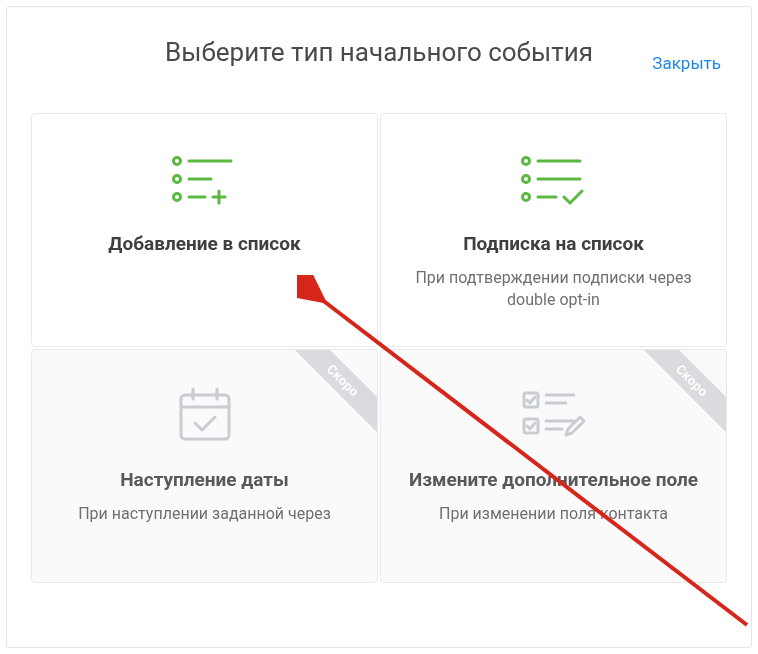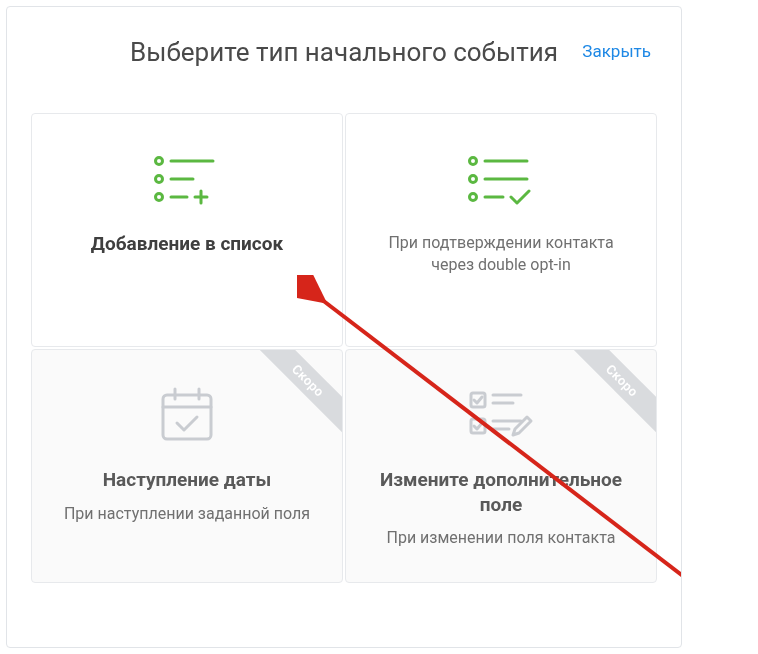--- a/index.html
+++ b/index.html
@@ -2,42 +2,42 @@
 <html><head>
 <meta charset="utf-8">
 <style>
   * { box-sizing: border-box; margin: 0; padding: 0; }
   body {
     font-family: -apple-system, BlinkMacSystemFont, "Segoe UI", Roboto, "Helvetica Neue", Arial, sans-serif;
     background: #fff;
     padding: 6px;
   }
   .modal {
-    width: 676px;
+    width: 746px;
     height: 642px;
     border: 1px solid #e1e4e8;
     border-radius: 4px;
     padding: 30px 24px 24px;
     position: relative;
     overflow: hidden;
   }
   .modal-header {
     position: relative;
     text-align: center;
     margin-bottom: 46px;
   }
   .modal-title {
     font-size: 26px;
     font-weight: 400;
     color: #4a4a4a;
   }
   .close-btn {
     position: absolute;
     right: 6px;
-    top: 4px;
+    top: 16px;
     color: #1e88e5;
     font-size: 17px;
     cursor: pointer;
     background: none;
     border: none;
     font-family: inherit;
   }
   .cards {
     display: grid;
     grid-template-columns: 1fr 1fr;
@@ -135,38 +135,39 @@
             <circle cx="8" cy="8" r="3.5"></circle>
             <line x1="20" y1="8" x2="62" y2="8"></line>
             <circle cx="8" cy="26" r="3.5"></circle>
             <line x1="20" y1="26" x2="62" y2="26"></line>
             <circle cx="8" cy="44" r="3.5"></circle>
             <line x1="20" y1="44" x2="38" y2="44"></line>
             <polyline points="46,44 52,50 64,38" stroke-linejoin="round"></polyline>
           </g>
         </svg>
       </div>
-      <div class="card-desc">При подтверждении контакта через double opt-in</div>
+      <div class="card-title">Подписка на список</div>
+      <div class="card-desc">При подтверждении подписки через double opt-in</div>
     </div>
 
     <div class="card disabled">
       <div class="ribbon">Скоро</div>
       <div class="icon-wrap">
         <svg width="64" height="64" viewBox="0 0 64 64">
           <g stroke="#c9ccd1" stroke-width="3" fill="none" stroke-linejoin="round" stroke-linecap="round">
             <rect x="8" y="12" width="48" height="44" rx="4"></rect>
             <line x1="8" y1="24" x2="56" y2="24"></line>
             <line x1="20" y1="6" x2="20" y2="16"></line>
             <line x1="44" y1="6" x2="44" y2="16"></line>
             <polyline points="22,40 29,47 42,34"></polyline>
           </g>
         </svg>
       </div>
       <div class="card-title">Наступление даты</div>
-      <div class="card-desc">При наступлении заданной поля</div>
+      <div class="card-desc">При наступлении заданной через</div>
     </div>
 
     <div class="card disabled">
       <div class="ribbon">Скоро</div>
       <div class="icon-wrap">
         <svg width="72" height="56" viewBox="0 0 72 56">
           <g stroke="#c9ccd1" stroke-width="3" fill="none" stroke-linecap="round" stroke-linejoin="round">
             <rect x="6" y="6" width="14" height="14" rx="2"></rect>
             <polyline points="9,13 12,16 17,10"></polyline>
             <line x1="28" y1="8" x2="56" y2="8"></line>

